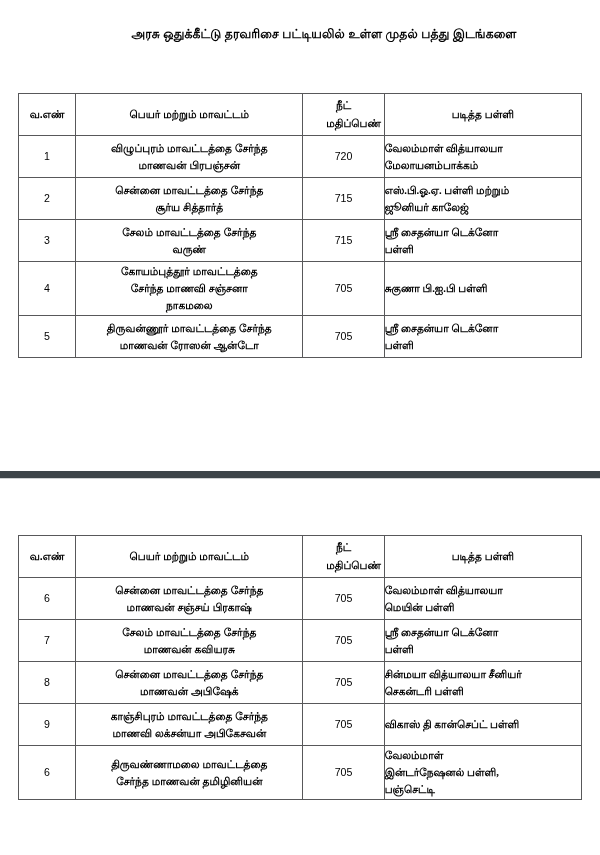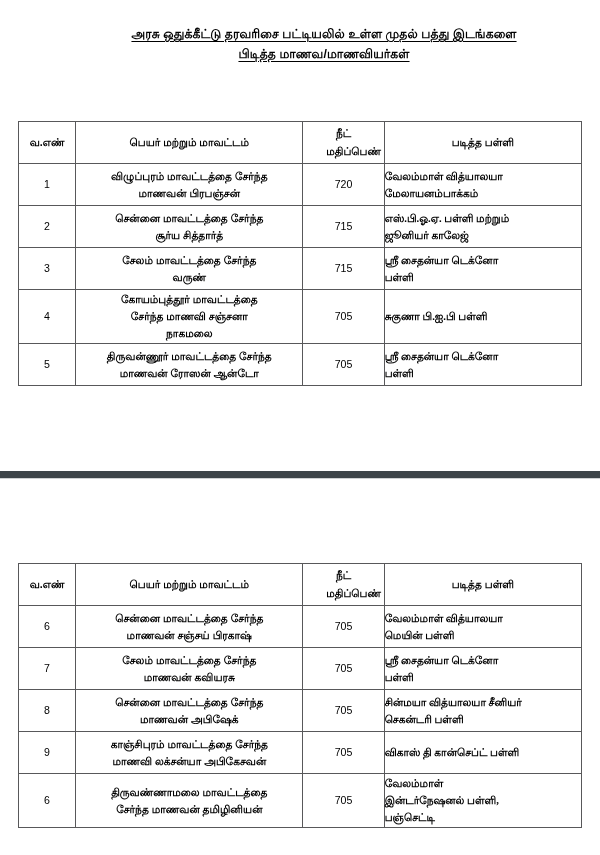--- a/index.html
+++ b/index.html
@@ -23,42 +23,40 @@
     padding-top: 24px;
     text-align: center;
     font-weight: bold;
     font-size: 12.3px;
     line-height: 20px;
     color: #000;
     letter-spacing: 0.1px;
   }
   .doc-title .title-line {
     display: inline-block;
-    text-decoration: underline;
     text-underline-offset: 2.5px;
     text-decoration-thickness: 1px;
     margin-left: 48px;
   }
 
   
   .page-separator {
     position: absolute;
     left: 0;
     width: 600px;
     height: 7px;
     background: #3d4449;
     border-bottom: 1px solid #cfd2d4;
   }
 
   
   .sheet {
     position: absolute;
     left: 18px;
     width: 512px;
-    margin-top: 28px;
   }
   table.rank-table {
     width: 564px;
     border-collapse: collapse;
     table-layout: fixed;
     background: #fff;
   }
   table.rank-table th,
   table.rank-table td {
     border: 1px solid #58585a;
@@ -110,21 +108,20 @@
   .cell-line { display: block; white-space: nowrap; }
 
   tr.r-2line td { height: 41px; }
   tr.r-3line td { height: 53px; }
 </style>
 </head>
 <body>
 
 <div class="doc-title">
   <span class="title-line">அரசு ஒதுக்கீட்டு தரவரிசை பட்டியலில் உள்ள முதல் பத்து இடங்களை</span><br>
-  <span class="title-line">பிடித்த மாணவ/மாணவியர்கள்</span>
 </div>
 
 <div class="sheet" id="sheet-1" style="top:93px;">
   <table class="rank-table" id="table-1">
     <colgroup>
       <col class="col-sno">
         <col class="col-name">
         <col class="col-marks">
         <col class="col-school">
     </colgroup>

